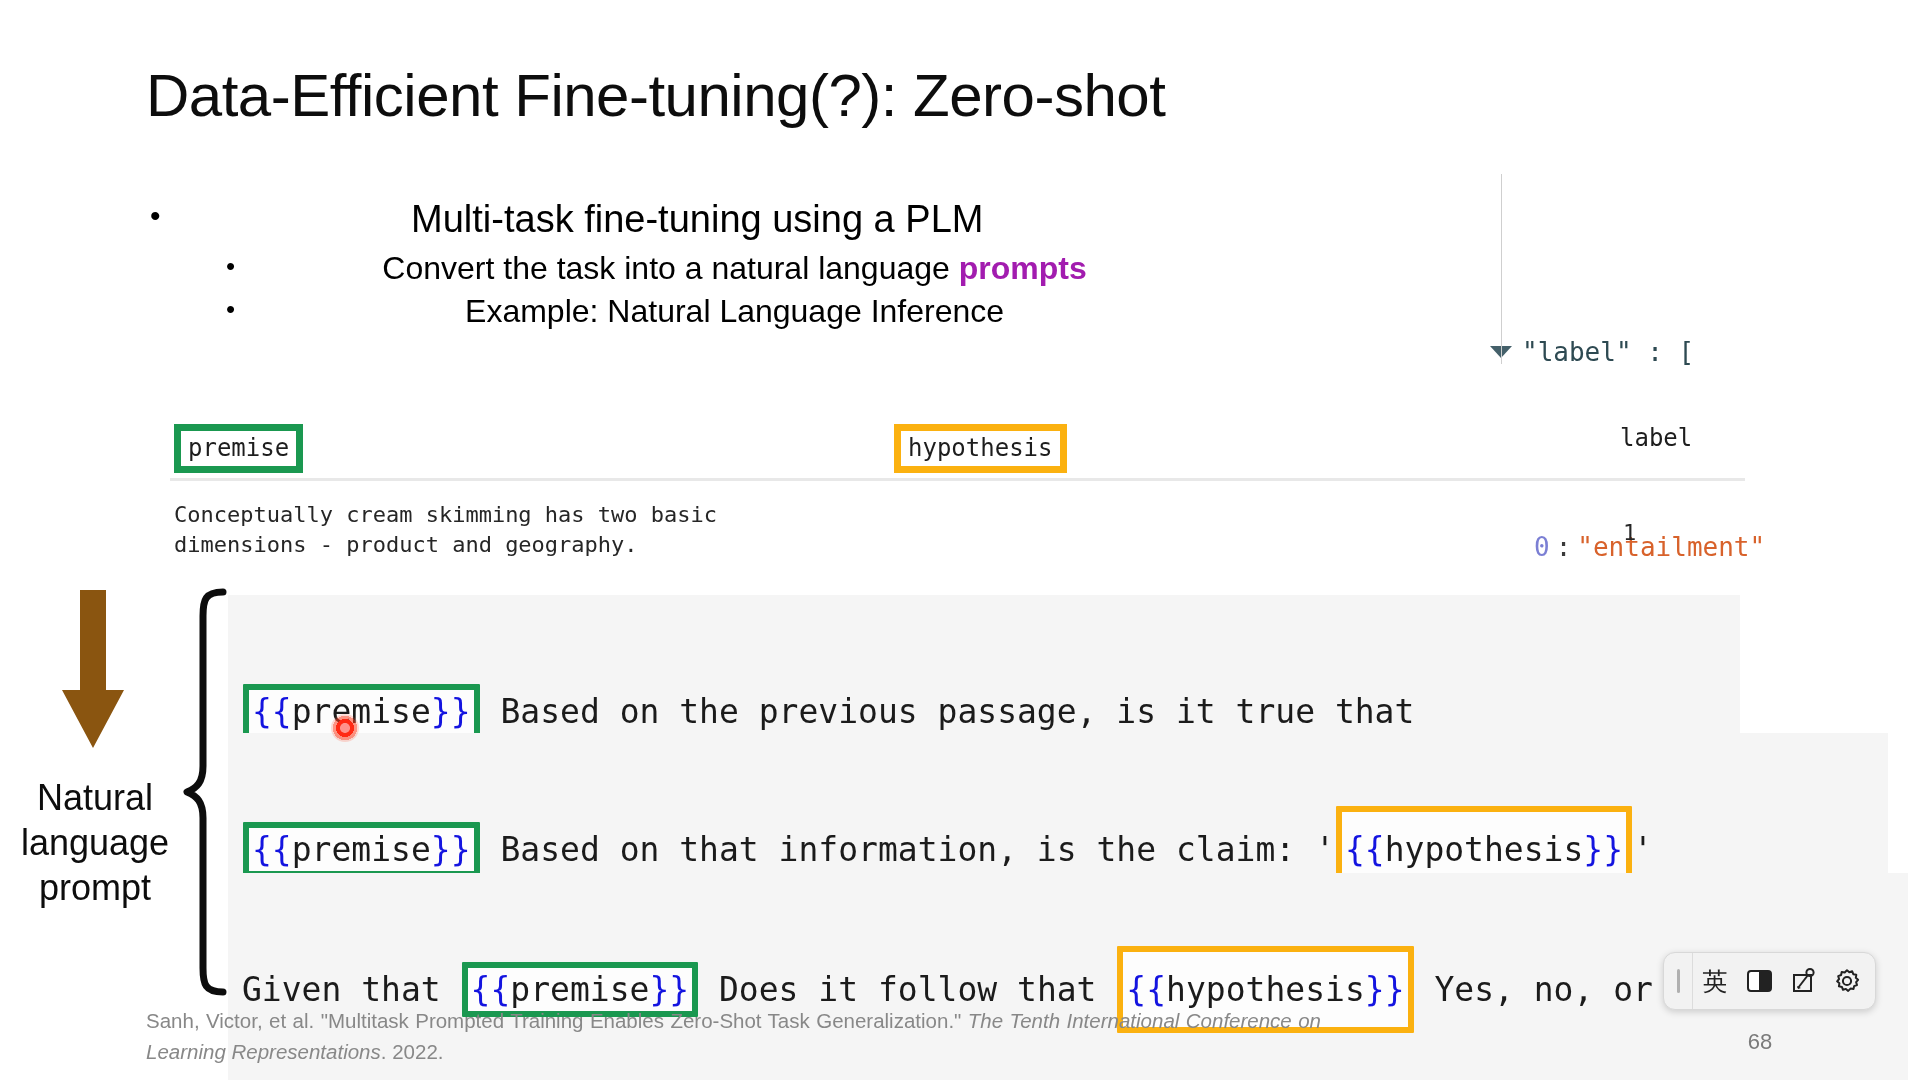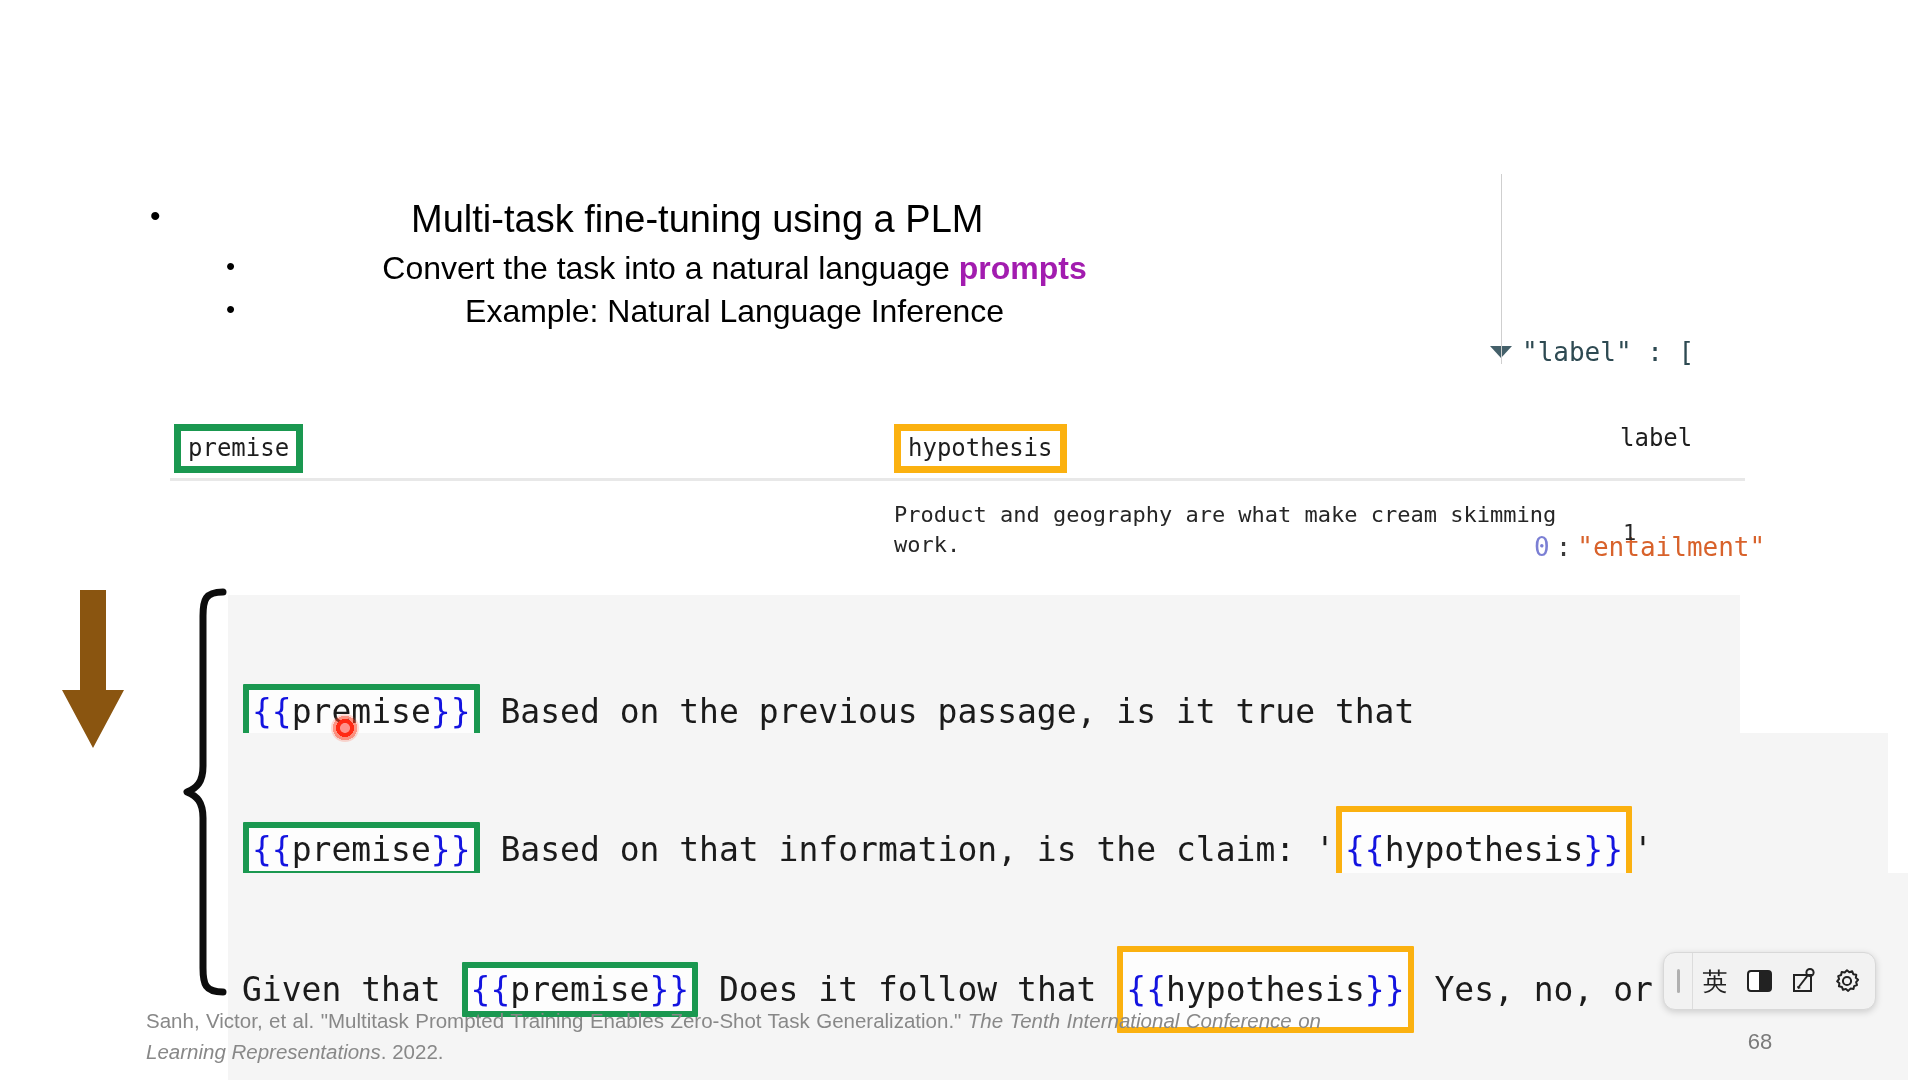--- a/index.html
+++ b/index.html
@@ -335,20 +335,21 @@
     border-radius: 4px;
     background: linear-gradient(to right, #fff 0 50%, #222 50% 100%);
     box-sizing: border-box;
   }
 </style>
 </head>
 <body>
 
 <div class="slide">
 
+  <div id="slide-title">Data-Efficient Fine-tuning(?): Zero-shot</div>
 
   <div id="bullet-list">
 
     <div class="bullet-l1">
       <span class="bullet-dot">•</span>
       <span class="bullet-text">Multi-task fine-tuning using a PLM</span>
     </div>
 
     <div class="bullet-l2">
       <span class="bullet-dot">•</span>
@@ -392,29 +393,32 @@
       </div>
       <div class="col-head" id="col-hypothesis">
         <span class="hl-orange">hypothesis</span>
       </div>
       <div class="col-head" id="col-label">label</div>
     </div>
   </div>
   <div id="nli-rule"></div>
 
   <div id="nli-data-row">
-    <div class="cell" id="cell-hypothesis" style="white-space:pre-line;">Product and geography are what make cream skimming
-work.</div>
+    <div class="cell" id="cell-premise" style="white-space:pre-line;">Conceptually cream skimming has two basic
+dimensions - product and geography.</div>
     <div class="cell" id="cell-label">1</div>
   </div>
 
   <svg id="flow-arrow" viewBox="0 0 70 160">
     <polygon points="22,0 48,0 48,100 66,100 35,158 4,100 22,100" fill="#8a5510"></polygon>
   </svg>
 
+  <div id="nl-prompt-label" style="white-space:pre-line;">Natural
+language
+prompt</div>
 
   <svg id="prompt-brace" viewBox="0 0 44 408">
     <path d="M40 4 C 22 4 20 12 20 28 L20 178 C20 194 14 200 4 204 C14 208 20 214 20 230 L20 380 C20 396 22 404 40 404" fill="none" stroke="#0d0d0d" stroke-width="7" stroke-linecap="round" stroke-linejoin="round"></path>
   </svg>
 
   <div class="prompt-block" id="prompt-block-1">
     <div class="prompt-line"><span class="box-g"><span class="brace">{{</span><span class="varname">premise</span><span class="brace">}}</span></span><span> Based on the previous passage, is it true that</span></div>
     <div class="prompt-line"><span>"</span><span class="box-o"><span class="brace">{{</span><span class="varname">hypothesis</span><span class="brace">}}</span></span><span>"</span><span>? Yes, no, or maybe?</span></div>
   </div>
 

